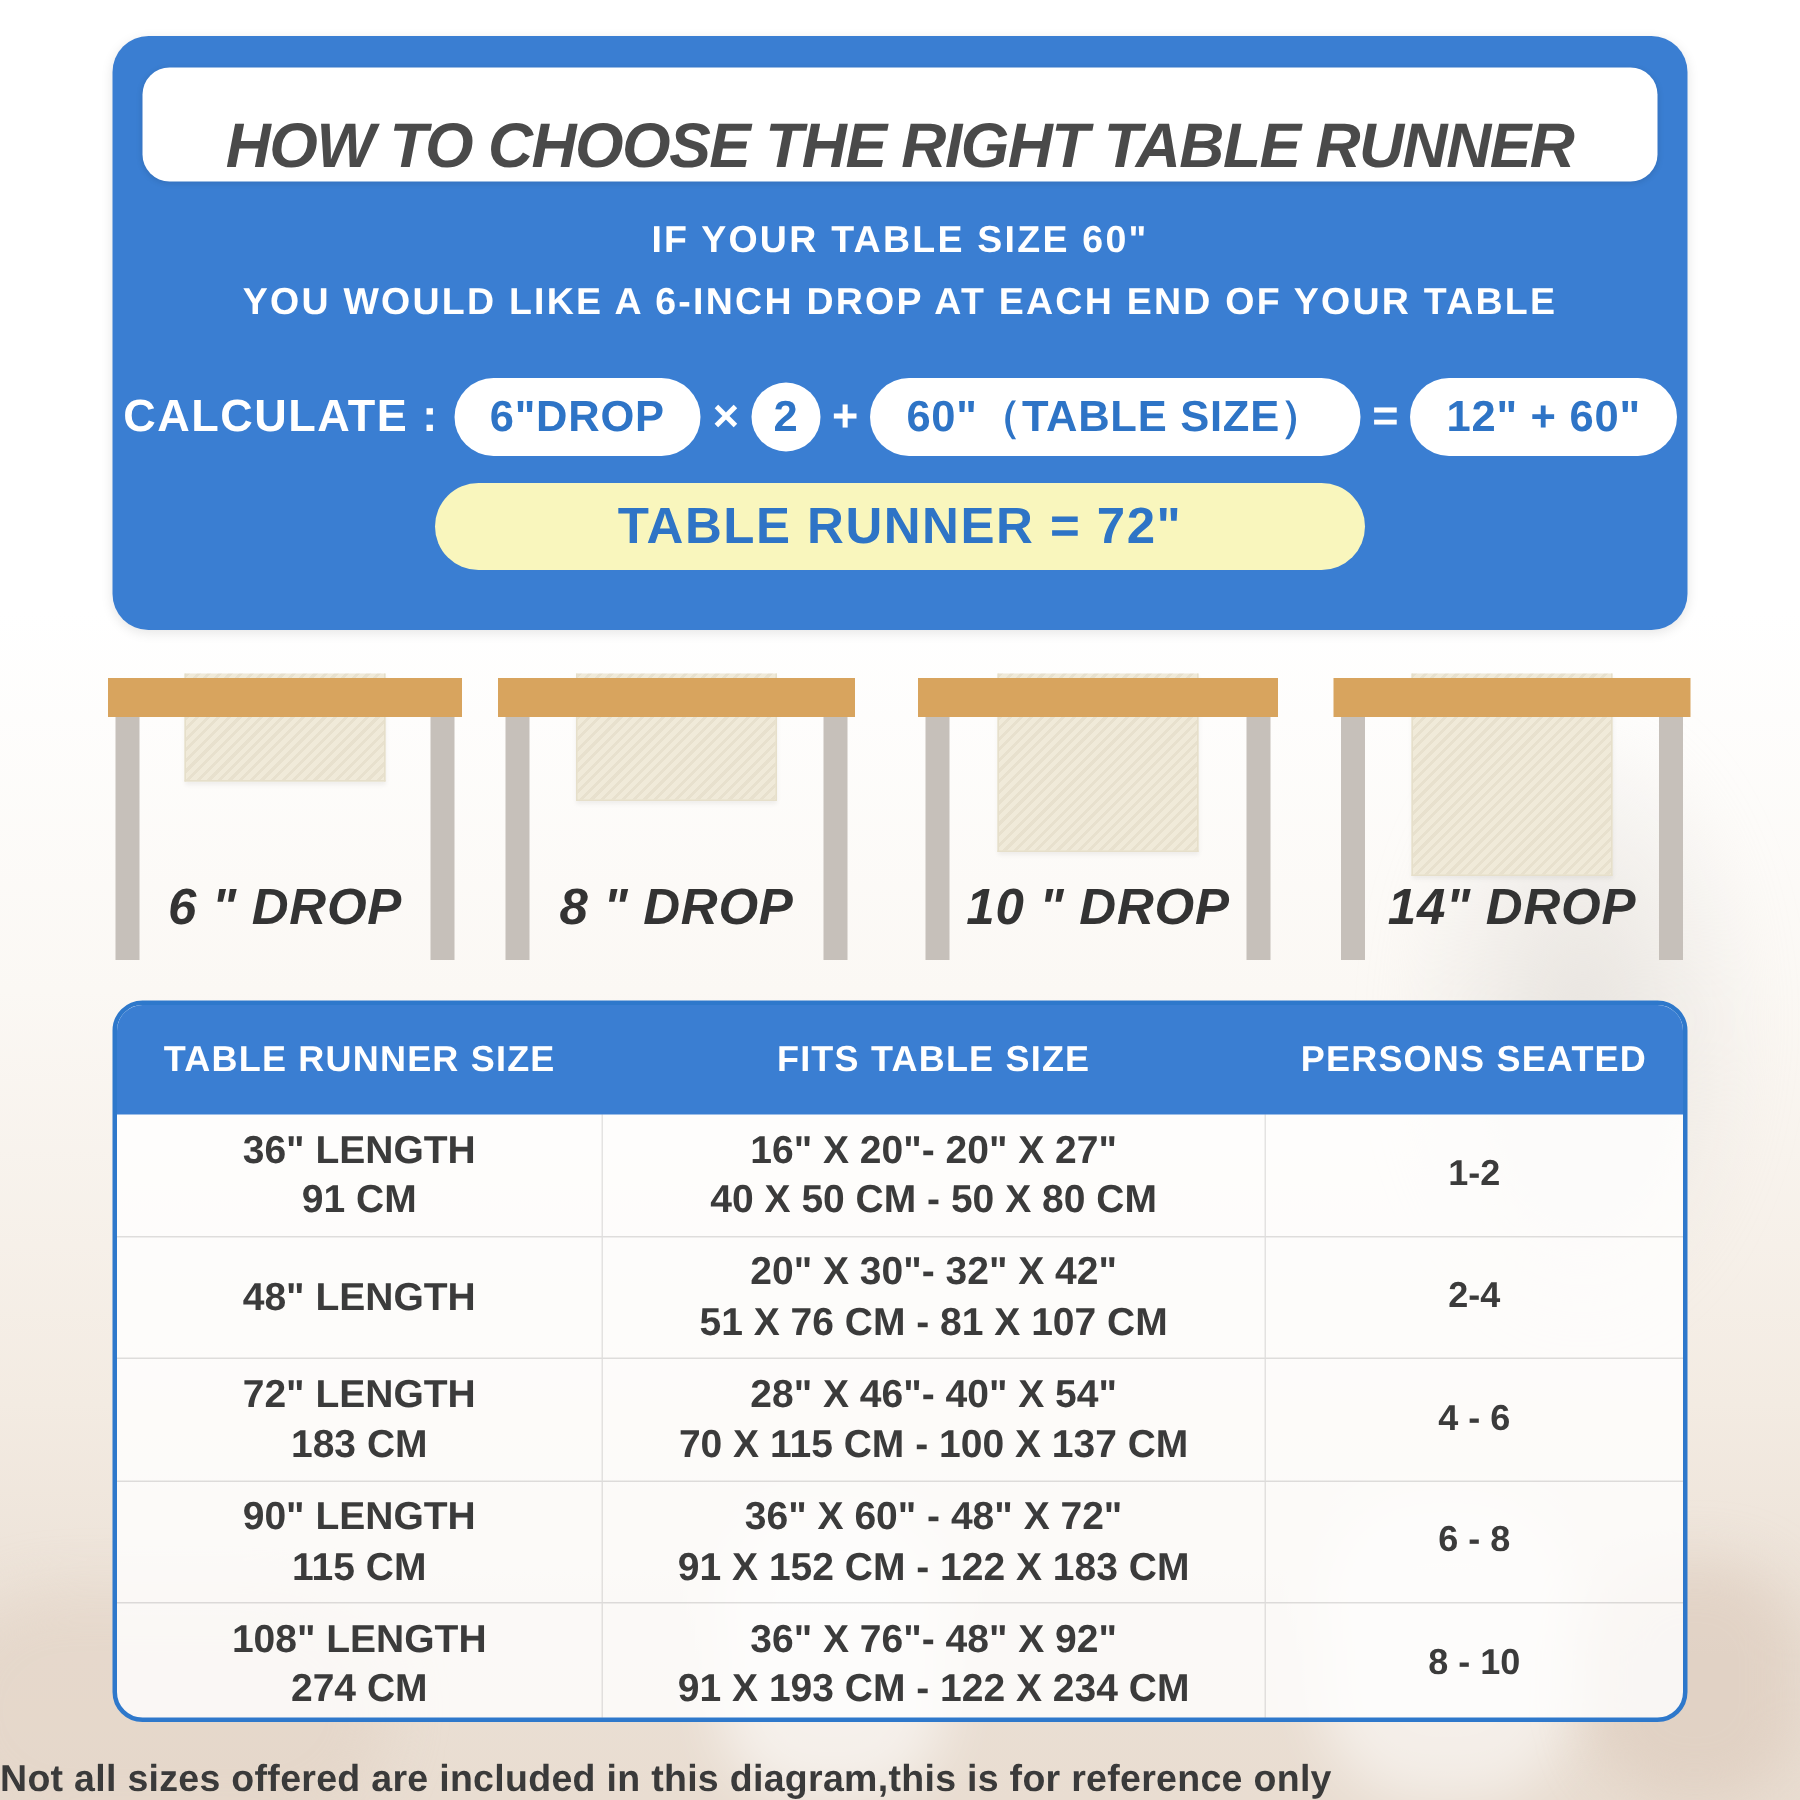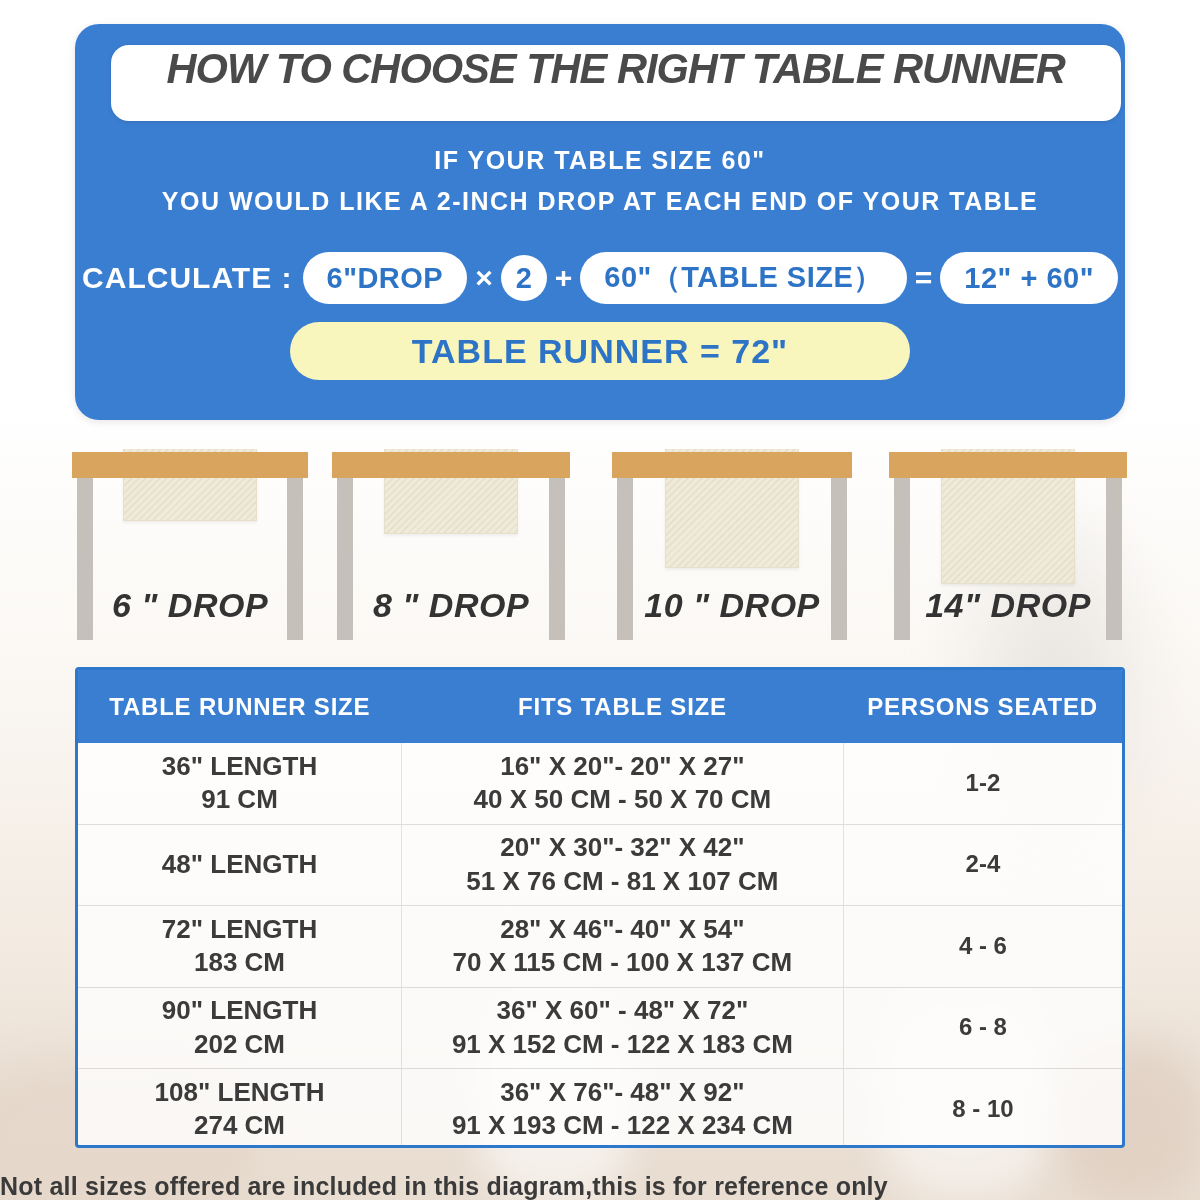--- a/index.html
+++ b/index.html
@@ -17,22 +17,22 @@
   .blob-warm-left{left:-40px;top:1060px;width:300px;height:160px;border-radius:80px;background:rgba(226,209,195,0.5);}
 
   .layer{position:absolute;left:0;top:0;width:1200px;height:1200px;z-index:1;}
 
   
   .header-card{
     position:absolute;left:75px;top:24px;width:1050px;height:396px;
     background:#3a7ed2;border-radius:24px;box-shadow:0 2px 8px rgba(0,0,0,0.10);
   }
   .title-banner{
-    position:absolute;left:36px;top:21px;width:1010px;height:76px;background:#ffffff;
-    border-radius:18px;display:flex;align-items:flex-start;justify-content:center;
+    position:absolute;left:20px;top:21px;width:1010px;height:76px;background:#ffffff;
+    border-radius:18px;display:flex;align-items:flex-end;justify-content:center;
     box-shadow:0 1px 4px rgba(0,0,0,0.12);
   }
   .page-title{
     font-size:42px;font-weight:bold;font-style:italic;color:#4a4a4a;
     letter-spacing:-1px;white-space:nowrap;transform:scaleX(0.99);
   }
   .subtitle{position:absolute;left:0;width:100%;text-align:center;color:#ffffff;
     font-size:25px;font-weight:bold;letter-spacing:1.5px;white-space:nowrap;}
   .sub1{top:122px;}
   .sub2{top:163px;}
@@ -78,21 +78,21 @@
   .d10{height:118px;}
   .d14{height:134px;}
   .drop-label{
     position:absolute;left:0;top:134px;width:100%;text-align:center;
     font-size:34px;font-weight:bold;font-style:italic;color:#333333;letter-spacing:0.5px;white-space:nowrap;
   }
 
   
   .size-card{
     position:absolute;left:75px;top:667px;width:1050px;height:481px;
-    border-radius:4px;overflow:hidden;border:3px solid #2e78cb;box-sizing:border-box;
+    border-radius:20px;overflow:hidden;border:3px solid #2e78cb;box-sizing:border-box;
     background:rgba(255,255,255,0.80);
   }
   .size-head{
     height:73px;background:#3a7ed2;display:flex;align-items:center;
   }
   .hcell{color:#ffffff;font-size:24px;font-weight:bold;letter-spacing:0.8px;text-align:center;}
   .c1{width:31%;}
   .c2{width:42.3%;}
   .c3{width:26.7%;}
   .size-body{display:flex;flex-direction:column;}
@@ -120,21 +120,21 @@
 <div class="bg-blob blob-chair-b3"></div>
 <div class="bg-blob blob-warm-left"></div>
 
 <div class="layer">
 
   <div class="header-card">
     <div class="title-banner">
       <div class="page-title">HOW TO CHOOSE THE RIGHT TABLE RUNNER</div>
     </div>
     <div class="subtitle sub1">IF YOUR TABLE SIZE 60"</div>
-    <div class="subtitle sub2">YOU WOULD LIKE A 2-INCH DROP AT EACH END OF YOUR TABLE</div>
+    <div class="subtitle sub2">YOU WOULD LIKE A 6-INCH DROP AT EACH END OF YOUR TABLE</div>
 
     <div class="calc-row">
       <span class="calc-label">CALCULATE :</span>
       <span class="pill">6"DROP</span>
       <span class="op">×</span>
       <span class="mult-circle">2</span>
       <span class="op">+</span>
       <span class="pill">60"（TABLE SIZE）</span>
       <span class="op">=</span>
       <span class="pill">12" + 60"</span>
@@ -187,21 +187,21 @@
     </div>
     <div class="size-body">
 
       <div class="srow">
         <div class="cell c1">
           <div>36" LENGTH</div>
           <div>91 CM</div>
         </div>
         <div class="cell c2">
           <div>16" X 20"- 20" X 27"</div>
-          <div>40 X 50 CM - 50 X 70 CM</div>
+          <div>40 X 50 CM - 50 X 80 CM</div>
         </div>
         <div class="cell c3 persons">1-2</div>
       </div>
 
       <div class="srow">
         <div class="cell c1">
           <div>48" LENGTH</div>
         </div>
         <div class="cell c2">
           <div>20" X 30"- 32" X 42"</div>
@@ -218,21 +218,21 @@
         <div class="cell c2">
           <div>28" X 46"- 40" X 54"</div>
           <div>70 X 115 CM - 100 X 137 CM</div>
         </div>
         <div class="cell c3 persons">4 - 6</div>
       </div>
 
       <div class="srow">
         <div class="cell c1">
           <div>90" LENGTH</div>
-          <div>202 CM</div>
+          <div>115 CM</div>
         </div>
         <div class="cell c2">
           <div>36" X 60" - 48" X 72"</div>
           <div>91 X 152 CM - 122 X 183 CM</div>
         </div>
         <div class="cell c3 persons">6 - 8</div>
       </div>
 
       <div class="srow">
         <div class="cell c1">

